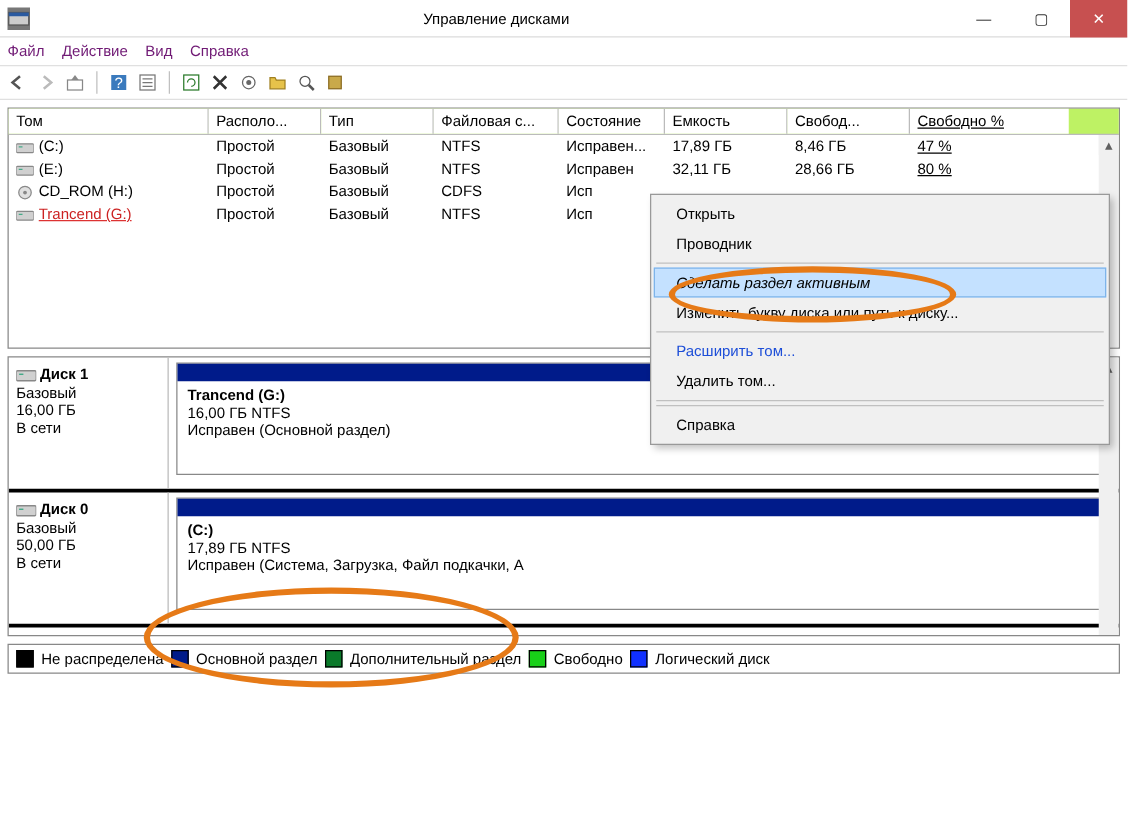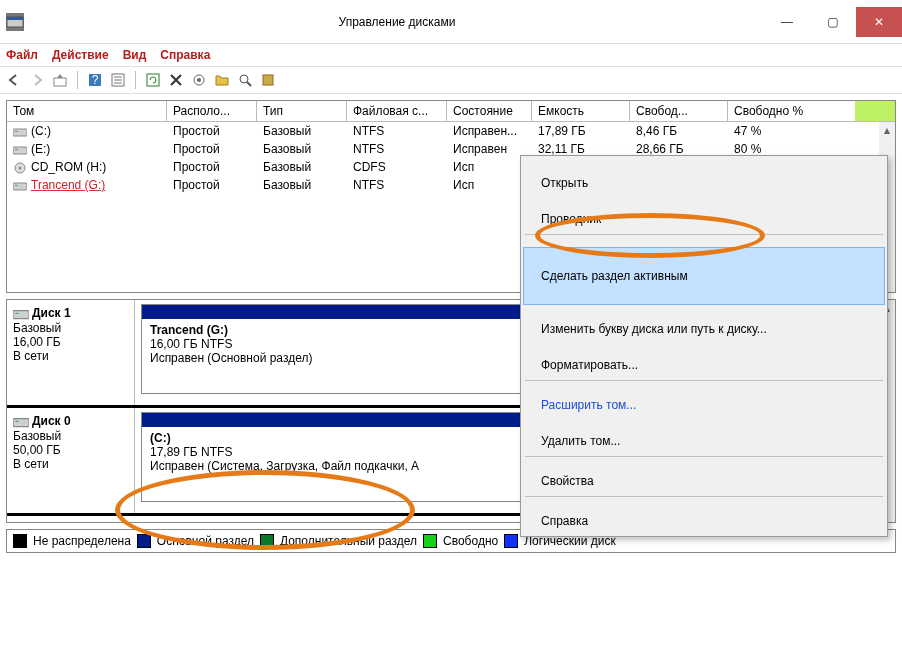--- a/index.html
+++ b/index.html
@@ -1,35 +1,35 @@
 <!DOCTYPE html>
 <html><head>
 <meta charset="utf-8">
 <style>
 * { box-sizing: border-box; margin: 0; padding: 0; font-family: "Segoe UI", Tahoma, sans-serif; font-size: 12px; }
 body { background: #fff; width: 902px; height: 660px; overflow: hidden; position: relative; }
-.titlebar { height: 44px; background: #fff; display: flex; align-items: center; border-bottom: 1px solid #dcdcdc; }
+.titlebar { height: 30px; background: #fff; display: flex; align-items: center; border-bottom: 1px solid #dcdcdc; }
 .titlebar-icon { width: 18px; height: 18px; margin: 0 6px; background: #777; }
 .titlebar-icon svg { width:18px; height:18px; }
 .titlebar-title { flex: 1; text-align: center; color: #000; font-size: 12px; }
 .winbtn { width: 46px; height: 30px; display: flex; align-items: center; justify-content: center; color: #333; }
 .winbtn.close { background: #c75050; color: #fff; width: 46px; }
 .menubar { height: 22px; display: flex; align-items: center; padding: 0 6px; gap: 14px; }
-.menubar span { color: #b91c1c; font-weight: bold; }
+.menubar span { color: #701a75; }
 .toolbar { height: 28px; border-top: 1px solid #e0e0e0; border-bottom: 1px solid #e0e0e0; display: flex; align-items: center; padding: 0 4px; gap: 3px; }
 .tb { width: 20px; height: 20px; display:flex; align-items:center; justify-content:center; }
 .tb svg { width:16px; height:16px; }
 .sep { width:1px; height:18px; background:#c0c0c0; margin:0 4px; }
 .grid-wrap { position: relative; margin: 6px; border: 1px solid #888; }
 .grid-header { display: flex; background: #bef264; border-bottom: 1px solid #bbb; }
 .gh { border-right: 1px solid #bbb; padding: 3px 6px; overflow: hidden; white-space: nowrap; text-overflow: ellipsis; background:#fff; }
 .gh:last-child { border-right: none; }
 .col0 { width: 160px; } .col1 { width: 90px; } .col2 { width: 90px; }
 .col3 { width: 100px; } .col4 { width: 85px; } .col5 { width: 98px; }
-.col6 { width: 98px; } .col7 { width: 127px; }
+.col6 { width: 98px; } .col7 { width: 127px; text-decoration: underline; }
 .grid-body { height: 170px; overflow: hidden; position: relative; }
 .row { display: flex; height: 18px; align-items:center; }
 .cell { padding: 0 6px; overflow:hidden; white-space:nowrap; }
 .volicon { width:14px; height:12px; display:inline-block; margin-right:4px; vertical-align:middle; }
 .volicon svg{ width:14px; height:12px; }
 .highlight-red { text-decoration: underline; text-decoration-color:#d33; color:#c22; }
 .disk-area { margin: 0 6px 6px 6px; border: 1px solid #888; height: 224px; overflow:hidden; position:relative; }
 .disk-row { display:flex; border-bottom: 3px solid #000000; height: 108px; }
 .disk-label { width: 128px; padding: 6px; border-right: 1px solid #bbb; }
 .disk-label b { font-weight: bold; }
@@ -37,23 +37,23 @@
 .dicon svg{width:16px;height:14px;}
 .disk-map { flex:1; padding:4px 6px 6px 6px; position:relative; }
 .part-bar { border: 1px solid #888; height: 90px; background:#fff; position:relative; }
 .part-stripe { height:14px; background:#001b8a; }
 .part-body { padding: 4px 8px; }
 .part-body b { font-weight:bold; }
 .legend { margin: 0 6px; border:1px solid #888; padding:4px 6px; display:flex; align-items:center; gap:6px; flex-wrap:wrap; }
 .lg { width:14px; height:14px; display:inline-block; border:1px solid #000; }
 .sb-btn{ height:16px; background:#f0f0f0; display:flex;align-items:center;justify-content:center; color:#606060;}
 .context-menu { position:absolute; left:520px; top:155px; width:368px; background:#f0f0f0; border:1px solid #999; box-shadow: 3px 3px 6px rgba(0,0,0,0.25); z-index:50; padding: 3px 2px;}
-.cm-item { padding: 5px 18px; color:#000;margin-top:12px; }
+.cm-item { padding: 5px 18px; color:#000; }
 .cm-item.disabled { color:#1d4ed8; }
-.cm-item.hover { background:#c4e1ff; border:1px solid #7eb4ea; padding:21px 17px; }
+.cm-item.hover { background:#c4e1ff; border:1px solid #7eb4ea; padding:4px 17px;font-style:italic; }
 .cm-sep { height:1px; background:#c0c0c0; margin: 3px 2px; }
 .orange-ellipse { position:absolute; border:5px solid #e67a17; border-radius:50%; pointer-events:none; z-index:100; }
 .scroll-inner{position:absolute; right:0; top:0; width:16px; height:100%; background:#f0f0f0;}
 </style>
 </head>
 <body>
 
 <div class="titlebar">
   <span class="titlebar-icon">
     <svg viewBox="0 0 18 18">
@@ -264,24 +264,22 @@
     <span class="lg" style="background: rgb(16, 48, 255);"></span>
     <span>Логический диск</span>
   </div>
 
 <div class="context-menu" id="ctx">
     <div class="cm-item">Открыть</div>
     <div class="cm-item">Проводник</div>
     <div class="cm-sep"></div>
     <div class="cm-item hover">Сделать раздел активным</div>
     <div class="cm-item">Изменить букву диска или путь к диску...</div>
-    <div class="cm-item">Форматировать...</div>
     <div class="cm-sep"></div>
     <div class="cm-item disabled">Расширить том...</div>
     <div class="cm-item">Удалить том...</div>
     <div class="cm-sep"></div>
-    <div class="cm-item">Свойства</div>
     <div class="cm-sep"></div>
     <div class="cm-item">Справка</div>
   </div>
 
 <div class="orange-ellipse" style="left:535px; top:213px; width:230px; height:45px;"></div>
 <div class="orange-ellipse" style="left:115px; top:470px; width:300px; height:80px;"></div>
 
 </body></html>

